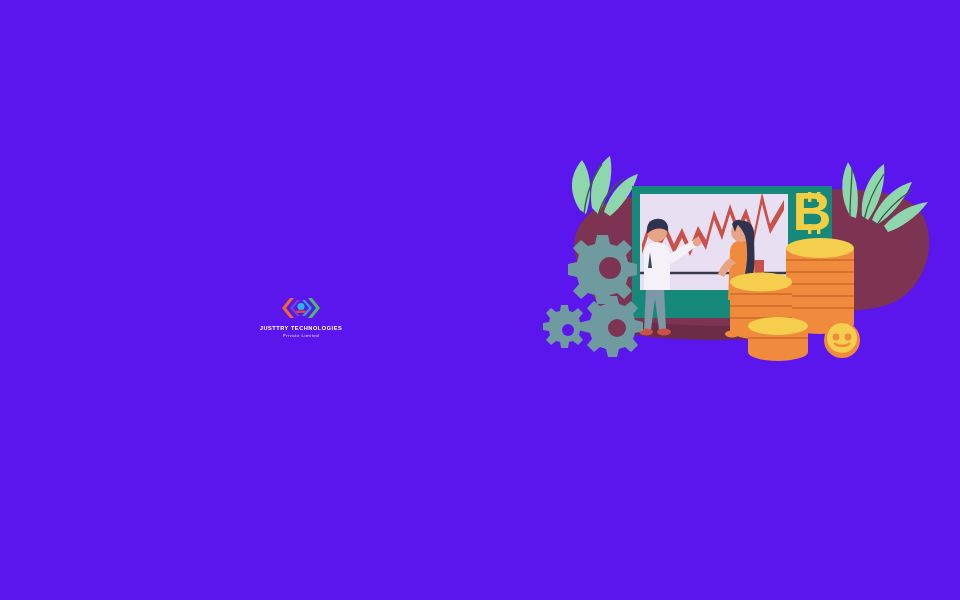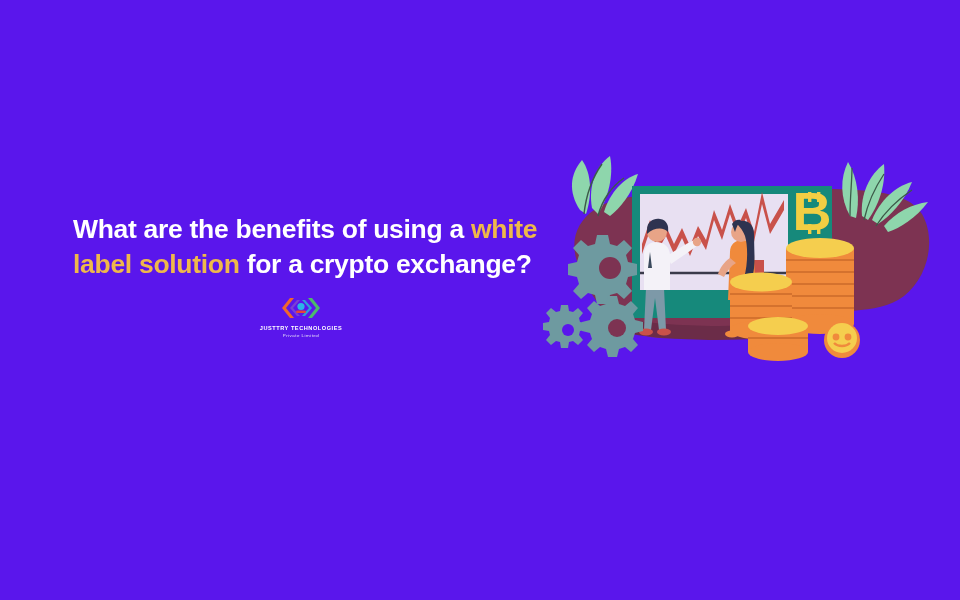--- a/index.html
+++ b/index.html
@@ -79,23 +79,20 @@
   }
   .illustration svg {
     display: block;
   }
 </style>
 </head>
 <body>
 
 <div class="slide">
 
-  <div class="headline">
-    <span>What are the benefits of using a </span><span class="hl">white label solution</span><span> for a crypto exchange?</span>
-  </div>
 
   <div class="logo-lockup">
     <span class="logo-mark">
       <svg width="46" height="22" viewBox="0 0 46 22" aria-hidden="true">
 
         <path d="M12 1 L4 11 L12 21 L16 21 L8 11 L16 1 Z" fill="#F0662C"></path>
 
         <path d="M34 1 L42 11 L34 21 L30 21 L38 11 L30 1 Z" fill="#4CB96B"></path>
 
         <path d="M19 3 L12 11 L19 19 L22 19 L15 11 L22 3 Z" fill="#7B3FD4"></path>

